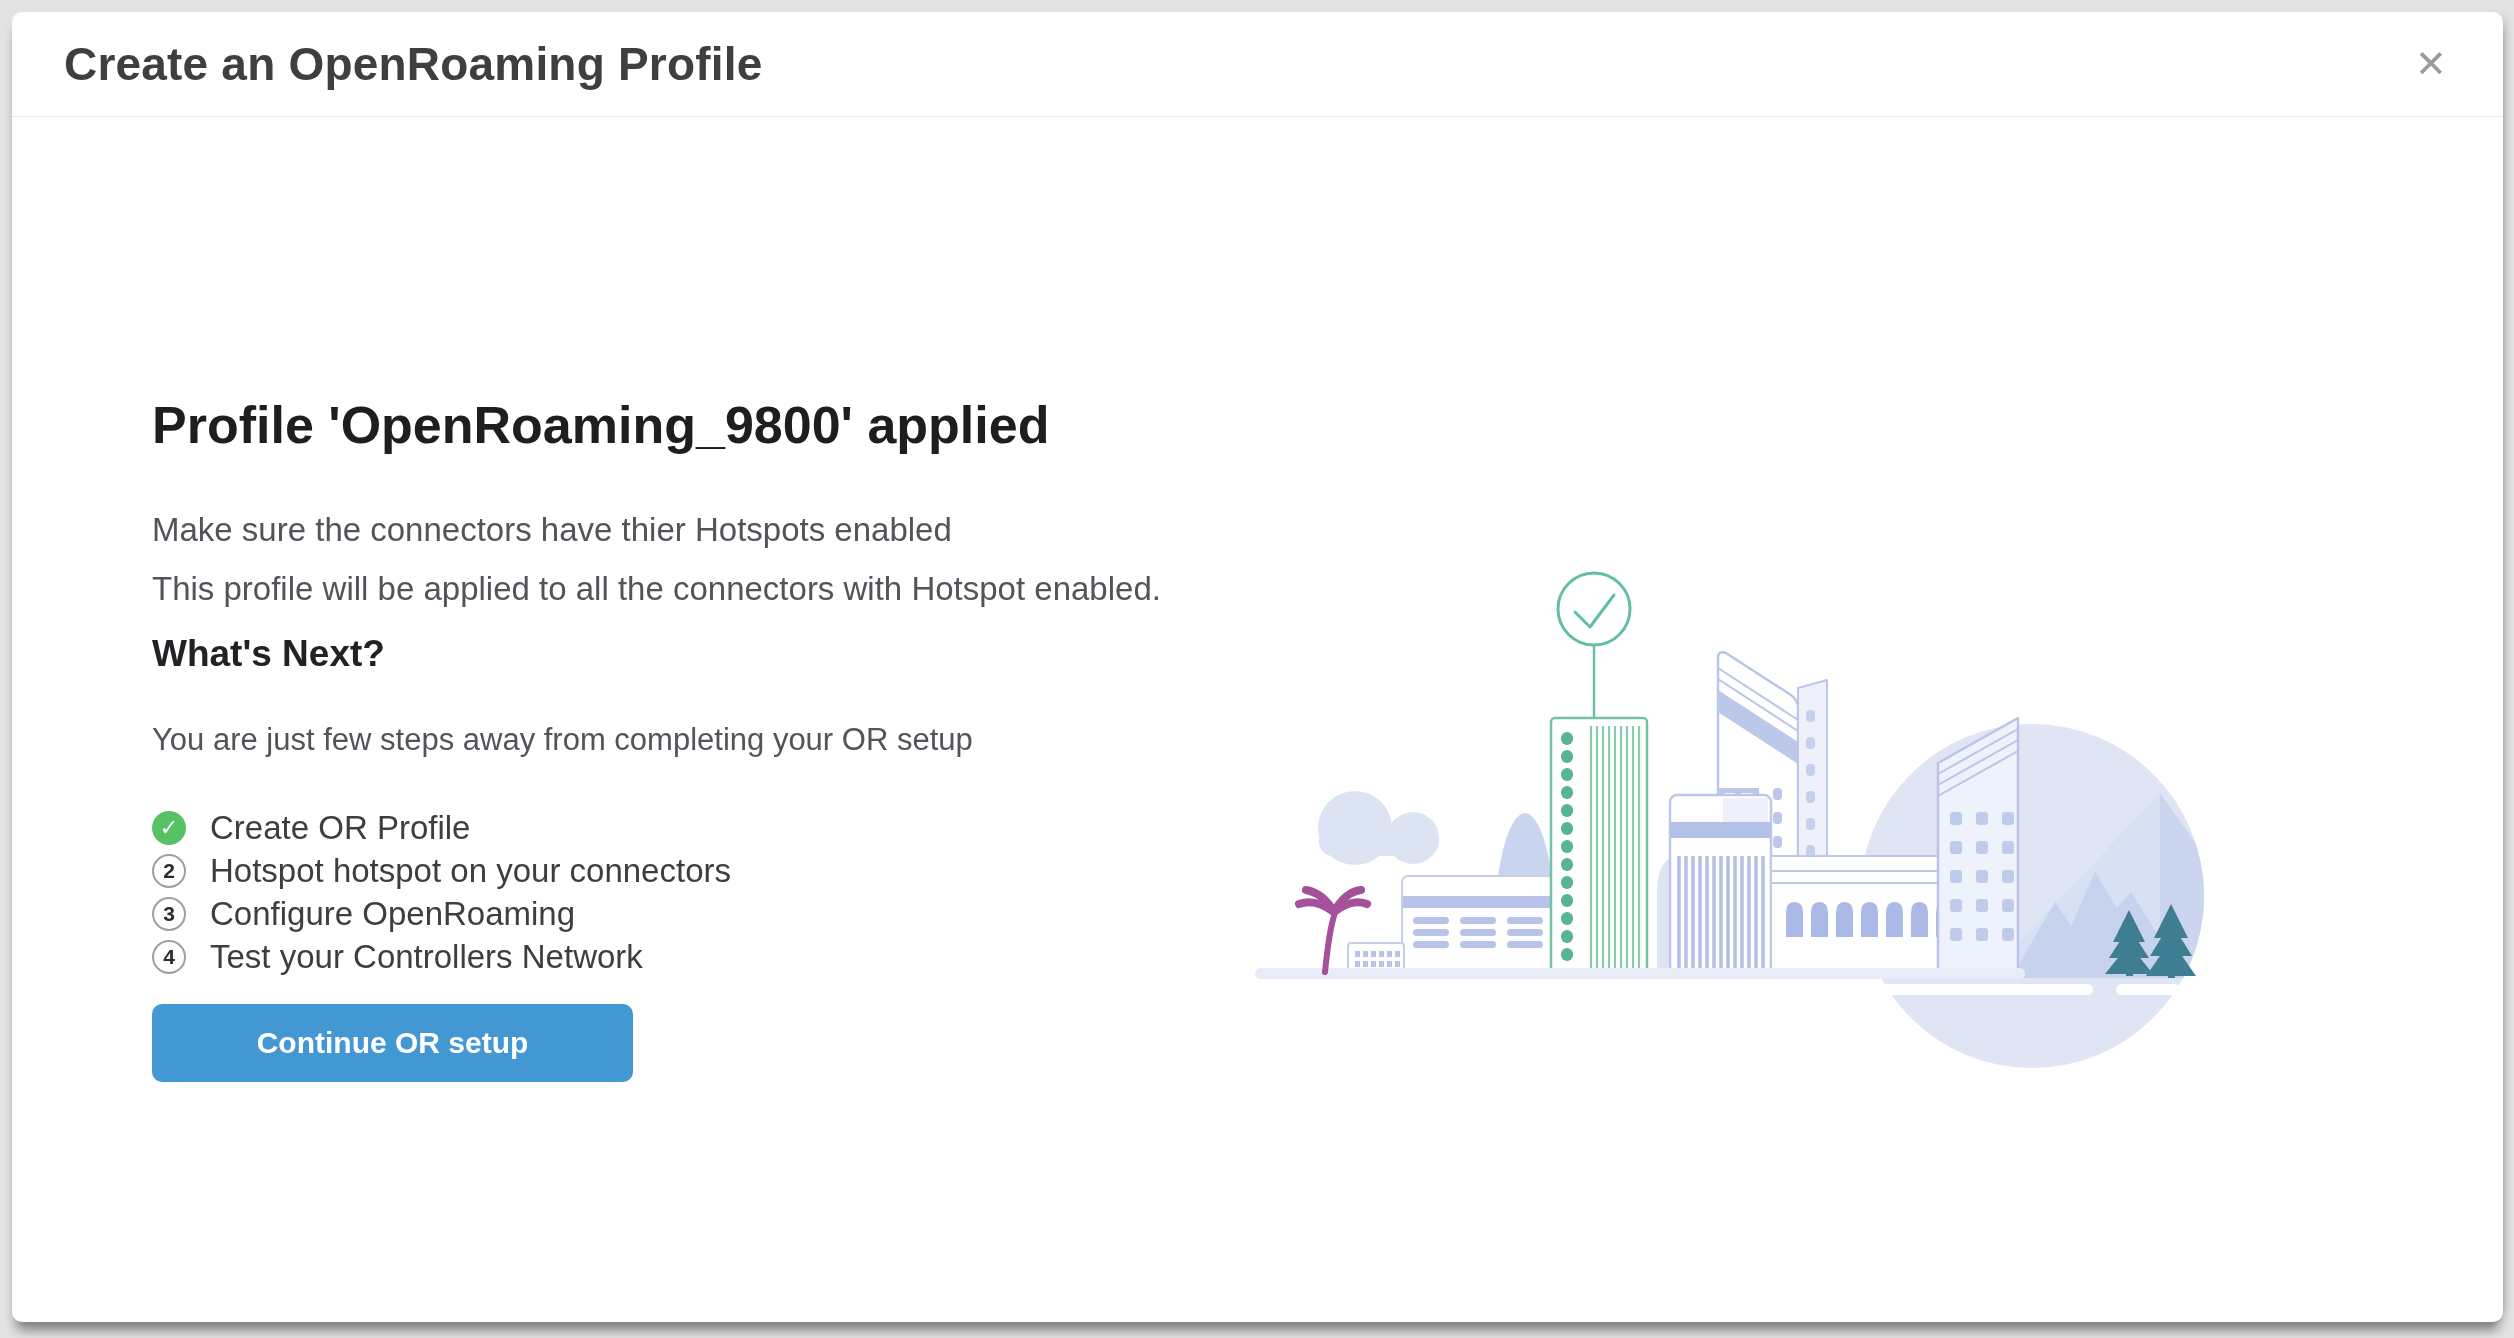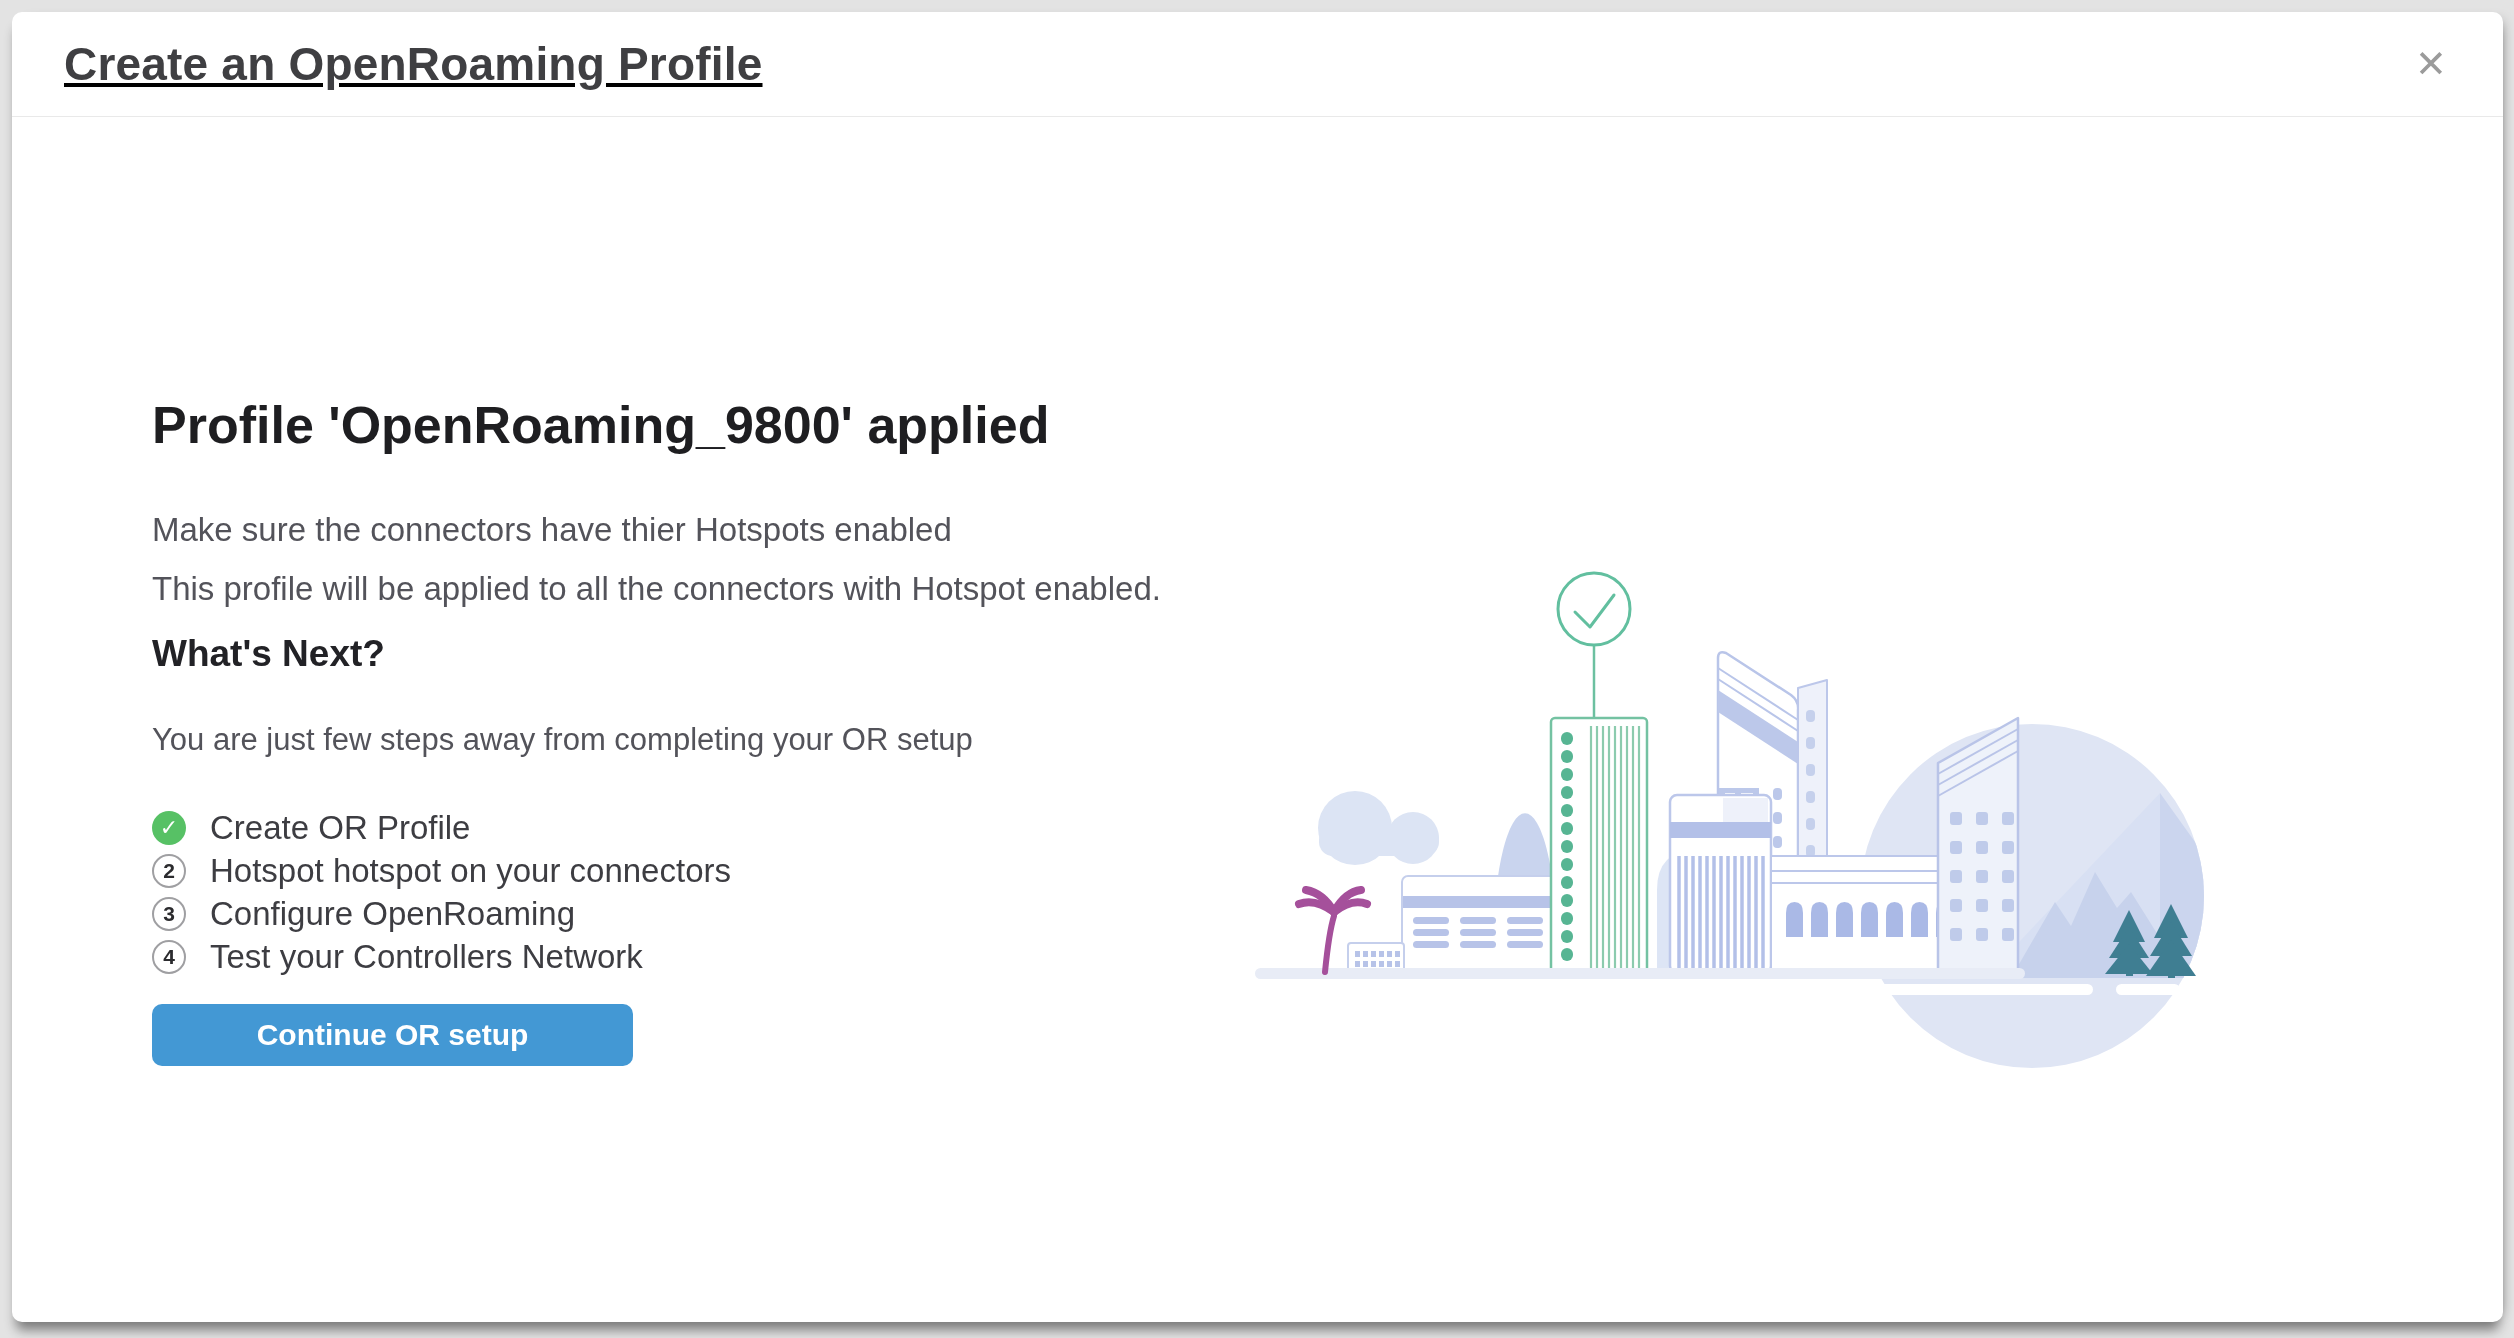--- a/index.html
+++ b/index.html
@@ -10,21 +10,20 @@
     overflow: hidden;
     position: relative;
   }
   .modal {
     position: absolute;
     left: 12px; top: 12px;
     width: 2491px; height: 1310px;
     background: #ffffff;
     border-radius: 10px;
     box-shadow: 0 12px 12px -4px rgba(0,0,0,0.45), 8px 0 12px -8px rgba(0,0,0,0.25);
-    text-decoration: underline;
   }
   .modal-header {
     position: relative;
     height: 105px;
     display: flex;
     align-items: center;
     padding: 0 52px;
     border-bottom: 1px solid #e9e9e9;
   }
   .modal-title {
@@ -106,21 +105,21 @@
     color: #ffffff;
     font-size: 22px;
   }
   .step-label {
     margin-left: 24px;
     font-size: 33px;
     color: #3d3d42;
   }
   .continue-btn {
     margin-top: 26px;
-    width: 481px; height: 62px;
+    width: 481px; height: 78px;
     border: none;
     border-radius: 10px;
     background: #4398d4;
     color: #ffffff;
     font-size: 30px;
     font-weight: 600;
     font-family: "Liberation Sans", "DejaVu Sans", sans-serif;
     cursor: pointer;
   }
   .illustration {

